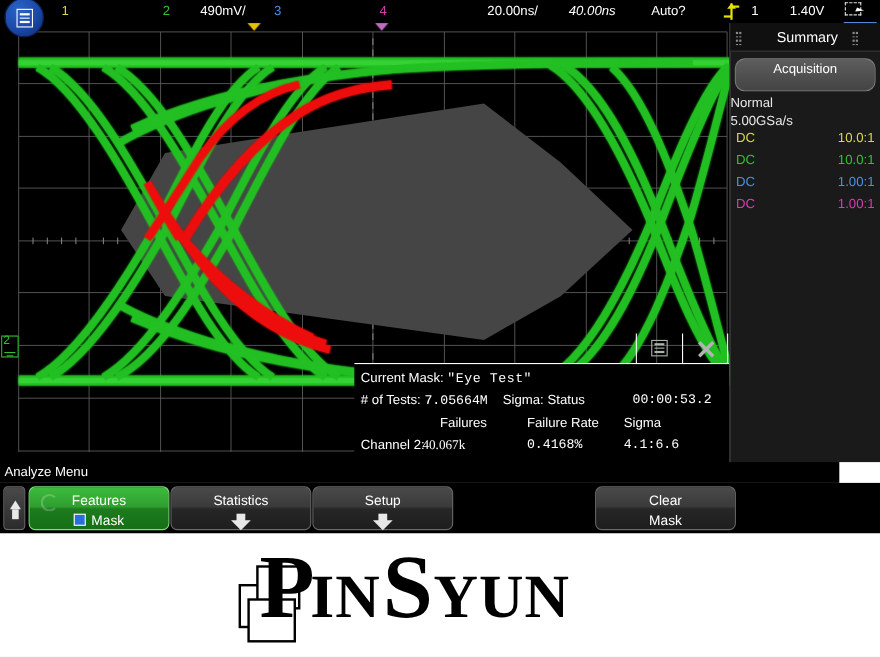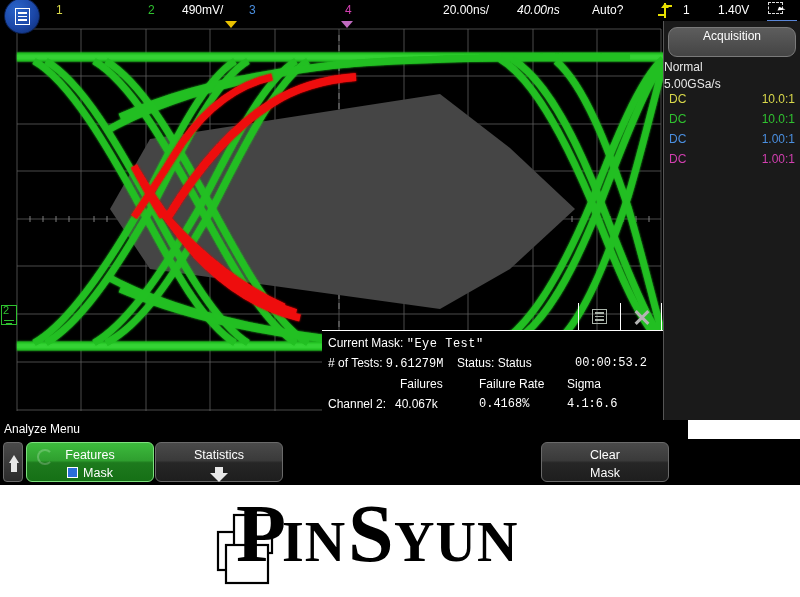--- a/index.html
+++ b/index.html
@@ -121,21 +121,21 @@
   #r-maskname { left: 6px; top: 5px; }
   #r-maskname .val { font-family: "Liberation Mono", monospace; letter-spacing: 0.5px; }
   #r-tests { left: 6px; top: 25px; }
   #r-tests .num { font-family: "Liberation Mono", monospace; }
   #r-status { left: 135px; top: 25px; }
   #r-time { left: 253px; top: 25px; font-family: "Liberation Mono", monospace; }
   #r-h-failures { left: 78px; top: 46px; }
   #r-h-rate { left: 157px; top: 46px; }
   #r-h-sigma { left: 245px; top: 46px; }
   #r-chan { left: 6px; top: 66px; }
-  #r-v-failures { left: 73px; top: 66px; font-family: Liberation Sans, sans-serif; }
+  #r-v-failures { left: 62px; top: 66px; font-family: Liberation Serif, serif; }
   #r-v-rate { left: 157px; top: 66px; font-family: "Liberation Mono", monospace; }
   #r-v-sigma { left: 245px; top: 66px; font-family: "Liberation Mono", monospace; }
 
   
   #panel-btns { position: absolute; left: 578px; top: 303px; width: 85px; height: 27px; }
   .pbtn { position: absolute; top: 0; width: 42px; height: 27px;
     border-left: 1px solid #ffffff; background: transparent; }
   .pbtn.b1 { left: 0px; }
   .pbtn.b2 { left: 42px; border-right: 1px solid #ffffff; }
   .pbtn .doc { position: absolute; left: 13px; top: 6px; width: 15px; height: 15px; border: 1.5px solid #aab4aa; }
@@ -171,21 +171,21 @@
   }
   .sb-line { color: #e8e8e8; font-size: 12px; text-align: left; margin-top: 3px; }
   .sb-chrow {
     position: relative; height: 20px; font-size: 12px; padding: 0 5px;
   }
   .sb-chrow .cpl { position: absolute; left: 5px; top: 1px; }
   .sb-chrow .atten { position: absolute; right: 5px; top: 1px; }
 
   
   #analyze-bar {
-    position: absolute; left: 0; top: 420px; width: 688px; height: 19px;
+    position: absolute; left: 0; top: 420px; width: 763px; height: 19px;
     background: #000000; color: #ffffff; font-size: 12px; line-height: 19px;
     padding-left: 4px;
   }
   #softkeys {
     position: absolute; left: 0; top: 439px; width: 800px; height: 46px;
     background: #000000;
   }
   #sk-up {
     position: absolute; left: 3px; top: 3px; width: 20px; height: 40px;
     background: linear-gradient(#4a4a4a, #2b2b2b);
@@ -497,37 +497,52 @@
       </div>
     </div>
 
     <div id="results">
       <div class="row" id="r-maskname">
         <span>Current Mask:</span>
         <span class="val">"Eye Test"</span>
       </div>
       <div class="row" id="r-tests">
         <span># of Tests:</span>
-        <span class="num">9.61279M</span>
+        <span class="num">7.05664M</span>
       </div>
       <div class="row" id="r-status">
-        <span>Status:</span>
+        <span>Sigma:</span>
         <span>Status</span>
       </div>
       <div class="row" id="r-time">00:00:53.2</div>
       <div class="row" id="r-h-failures">Failures</div>
       <div class="row" id="r-h-rate">Failure Rate</div>
       <div class="row" id="r-h-sigma">Sigma</div>
       <div class="row" id="r-chan">Channel 2:</div>
       <div class="row" id="r-v-failures">40.067k</div>
       <div class="row" id="r-v-rate">0.4168%</div>
       <div class="row" id="r-v-sigma">4.1:6.6</div>
     </div>
 
     <div id="sidebar">
+      <div id="sb-title">
+        <span class="grip l">
+            <b></b>
+            <b></b>
+            <b></b>
+            <b></b>
+          </span>
+        <span class="label">Summary</span>
+        <span class="grip r">
+            <b></b>
+            <b></b>
+            <b></b>
+            <b></b>
+          </span>
+      </div>
       <div class="sb-btn">Acquisition</div>
       <div class="sb-line">Normal</div>
       <div class="sb-line">5.00GSa/s</div>
       <div class="sb-chrow" style="color:#d8d84a">
         <span class="cpl">DC</span>
         <span class="atten">10.0:1</span>
       </div>
       <div class="sb-chrow" style="color:#2fc12f">
         <span class="cpl">DC</span>
         <span class="atten">10.0:1</span>
@@ -562,20 +577,27 @@
     </div>
 
     <div class="sk" id="sk-statistics">
       <span class="l1">Statistics</span>
       <span class="dn">
           <span class="stem"></span>
           <span class="tip"></span>
         </span>
     </div>
 
+    <div class="sk" id="sk-setup">
+      <span class="l1">Setup</span>
+      <span class="dn">
+          <span class="stem"></span>
+          <span class="tip"></span>
+        </span>
+    </div>
 
 
     <div class="sk" id="sk-clearmask">
       <span class="l1">Clear</span>
       <span class="l2">Mask</span>
     </div>
   </div>
 
   <div id="logo-area">
     <svg id="logo" viewBox="0 0 330 108">

